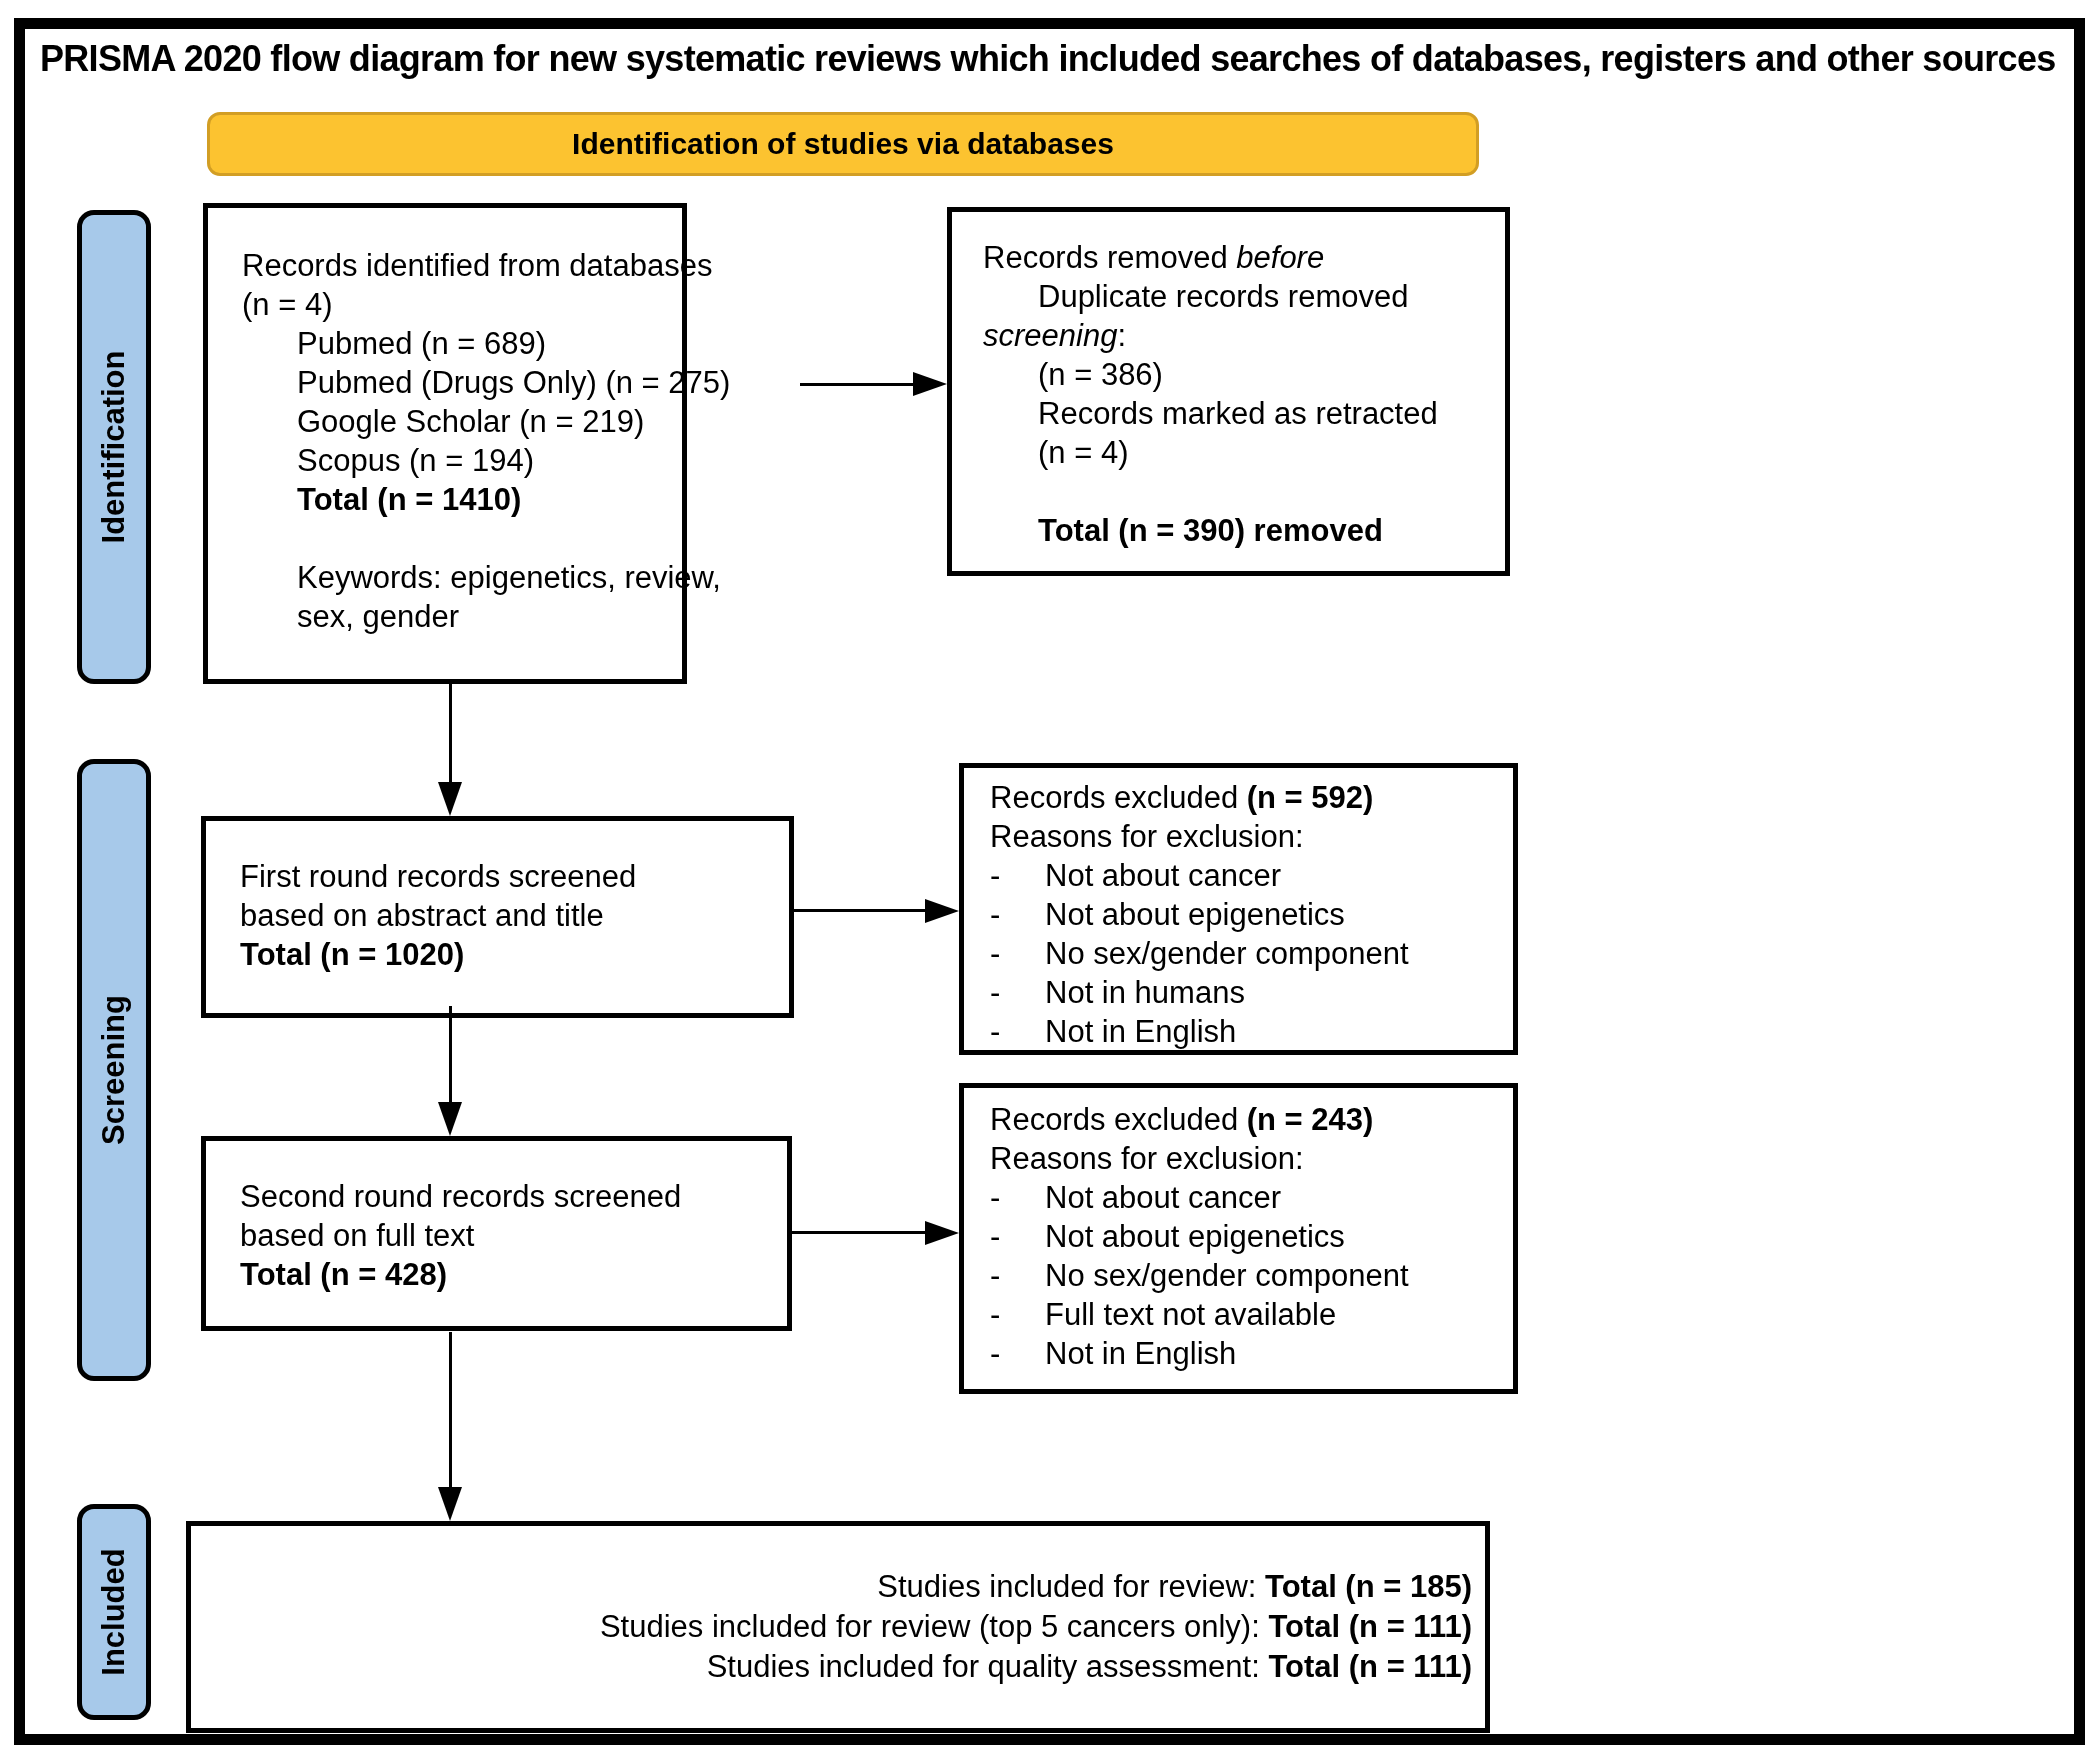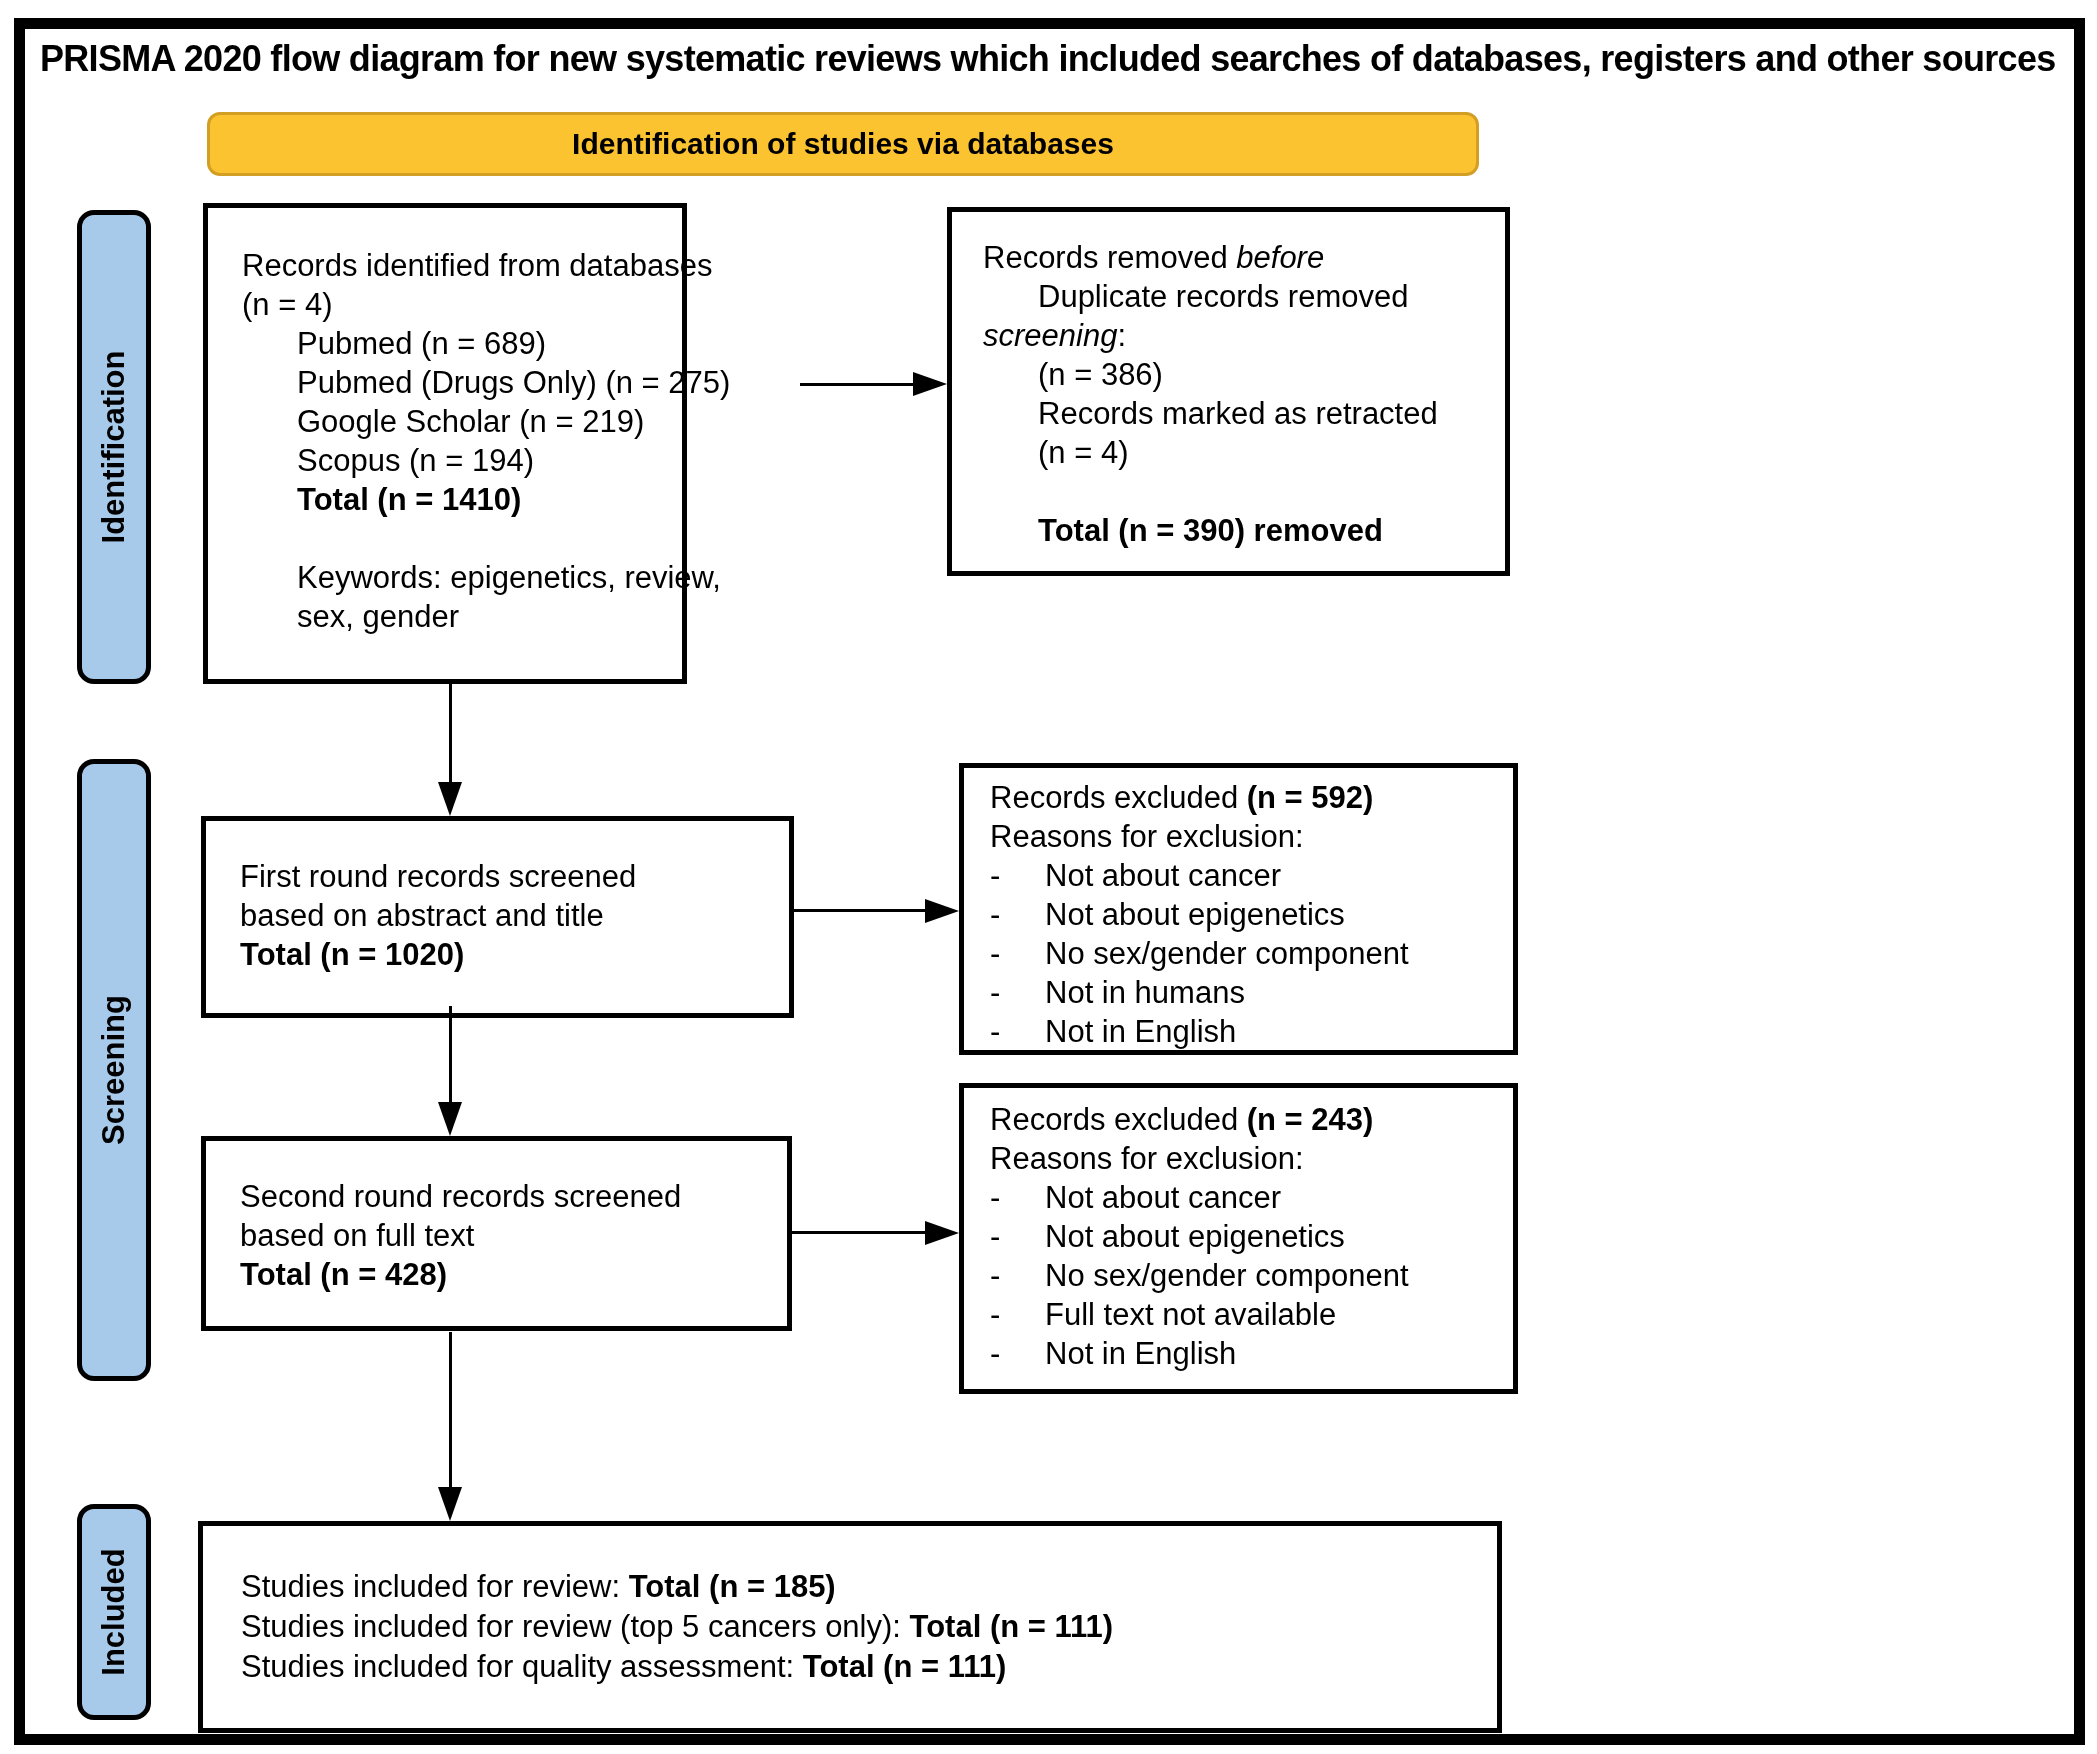--- a/index.html
+++ b/index.html
@@ -43,22 +43,22 @@
   .box .ln{white-space:nowrap;}
   .indent{padding-left:55px;}
   .bold{font-weight:bold;}
   .blank{height:39px;}
   .b1{left:203px;top:203px;width:484px;height:481px;padding:38px 13px 0 34px;}
   .b2{left:947px;top:207px;width:563px;height:369px;padding:26px 9.8px 0 31px;}
   .b3{left:201px;top:816px;width:593px;height:202px;padding:36px 13px 0 34px;}
   .b4{left:959px;top:763px;width:559px;height:292px;padding:10.4px 9.8px 0 26px;}
   .b5{left:201px;top:1136px;width:591px;height:195px;padding:36px 13px 0 34px;}
   .b6{left:959px;top:1083px;width:559px;height:311px;padding:11.7px 9.8px 0 26px;}
-  .b7{left:198px;top:1521px;width:1304px;height:212px;padding:0 13px 0 38px;
-      display:flex;flex-direction:column;justify-content:center;line-height:40px;}
+  .b7{left:186px;top:1521px;width:1304px;height:212px;padding:0 13px 0 38px;
+      display:flex;flex-direction:column;justify-content:center;line-height:40px;align-items:flex-end;}
   .bullet{display:flex;}
   .bullet .dash{width:55px;flex:0 0 55px;}
   .arrow-line{position:absolute;background:#000;}
   .head-right{position:absolute;width:0;height:0;
     border-top:12.4px solid transparent;border-bottom:12.4px solid transparent;
     border-left:34px solid #000;}
   .head-down{position:absolute;width:0;height:0;
     border-left:12.4px solid transparent;border-right:12.4px solid transparent;
     border-top:34px solid #000;}
   em{font-style:italic;}

